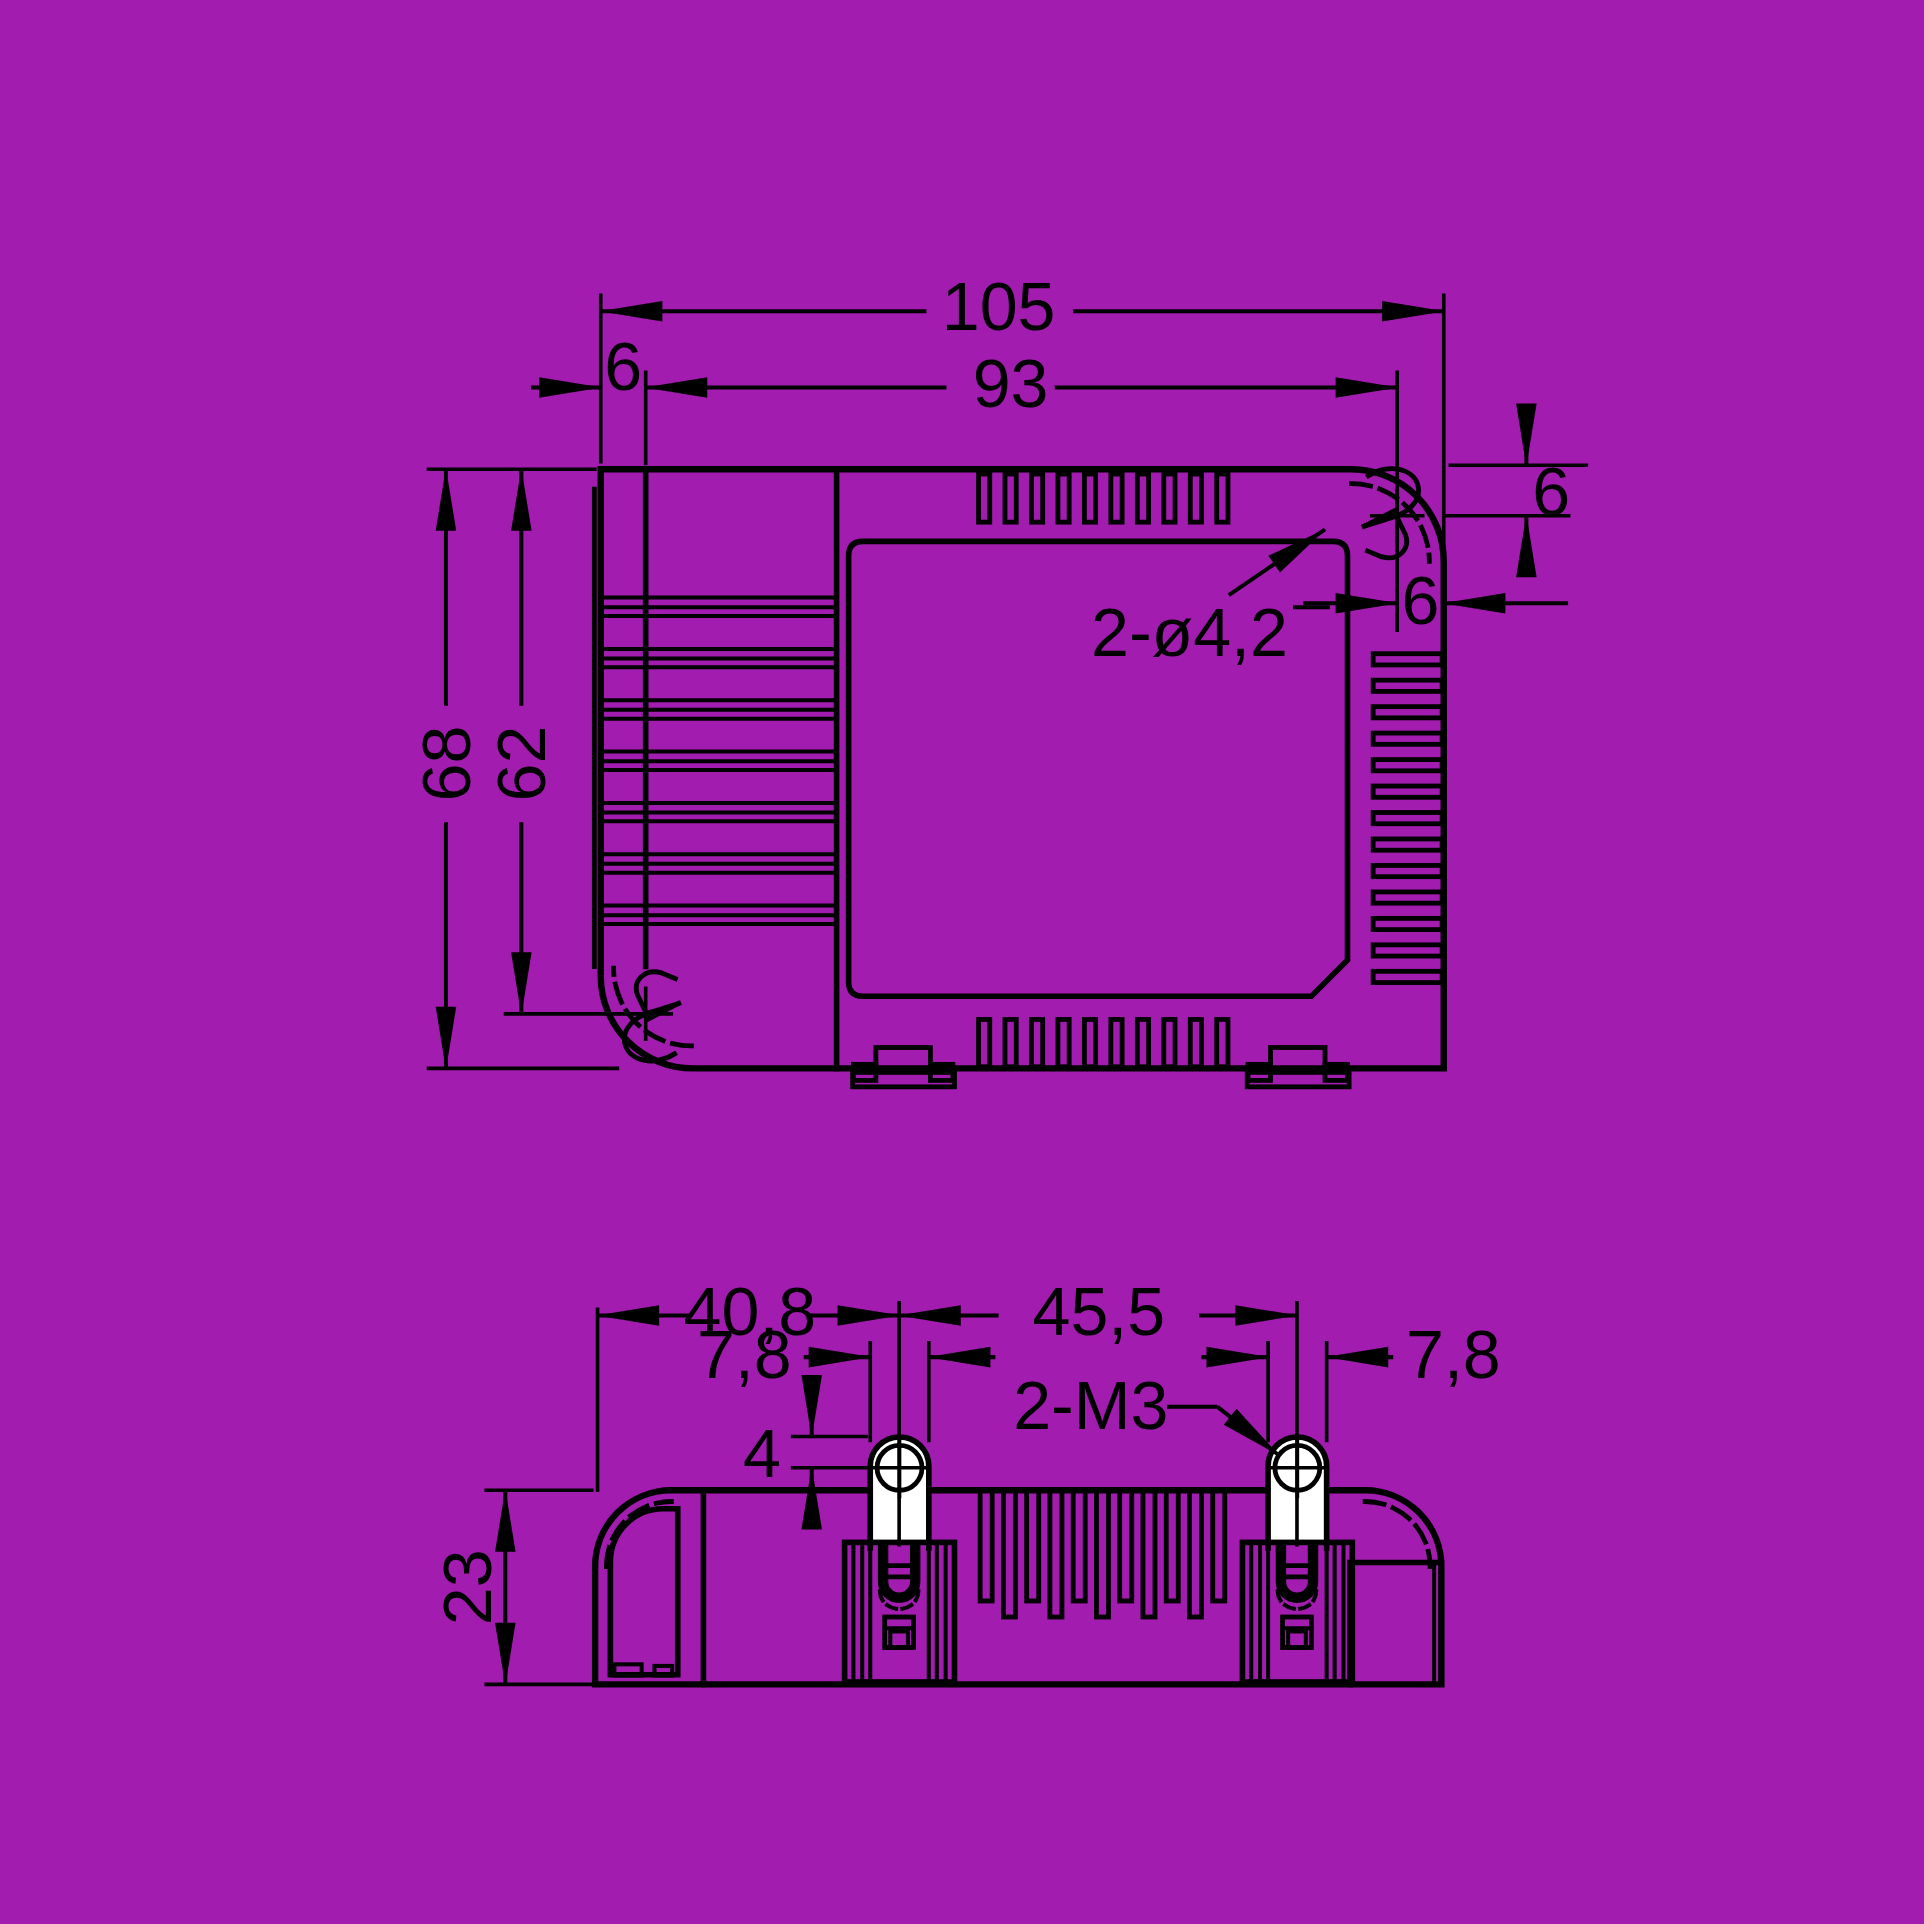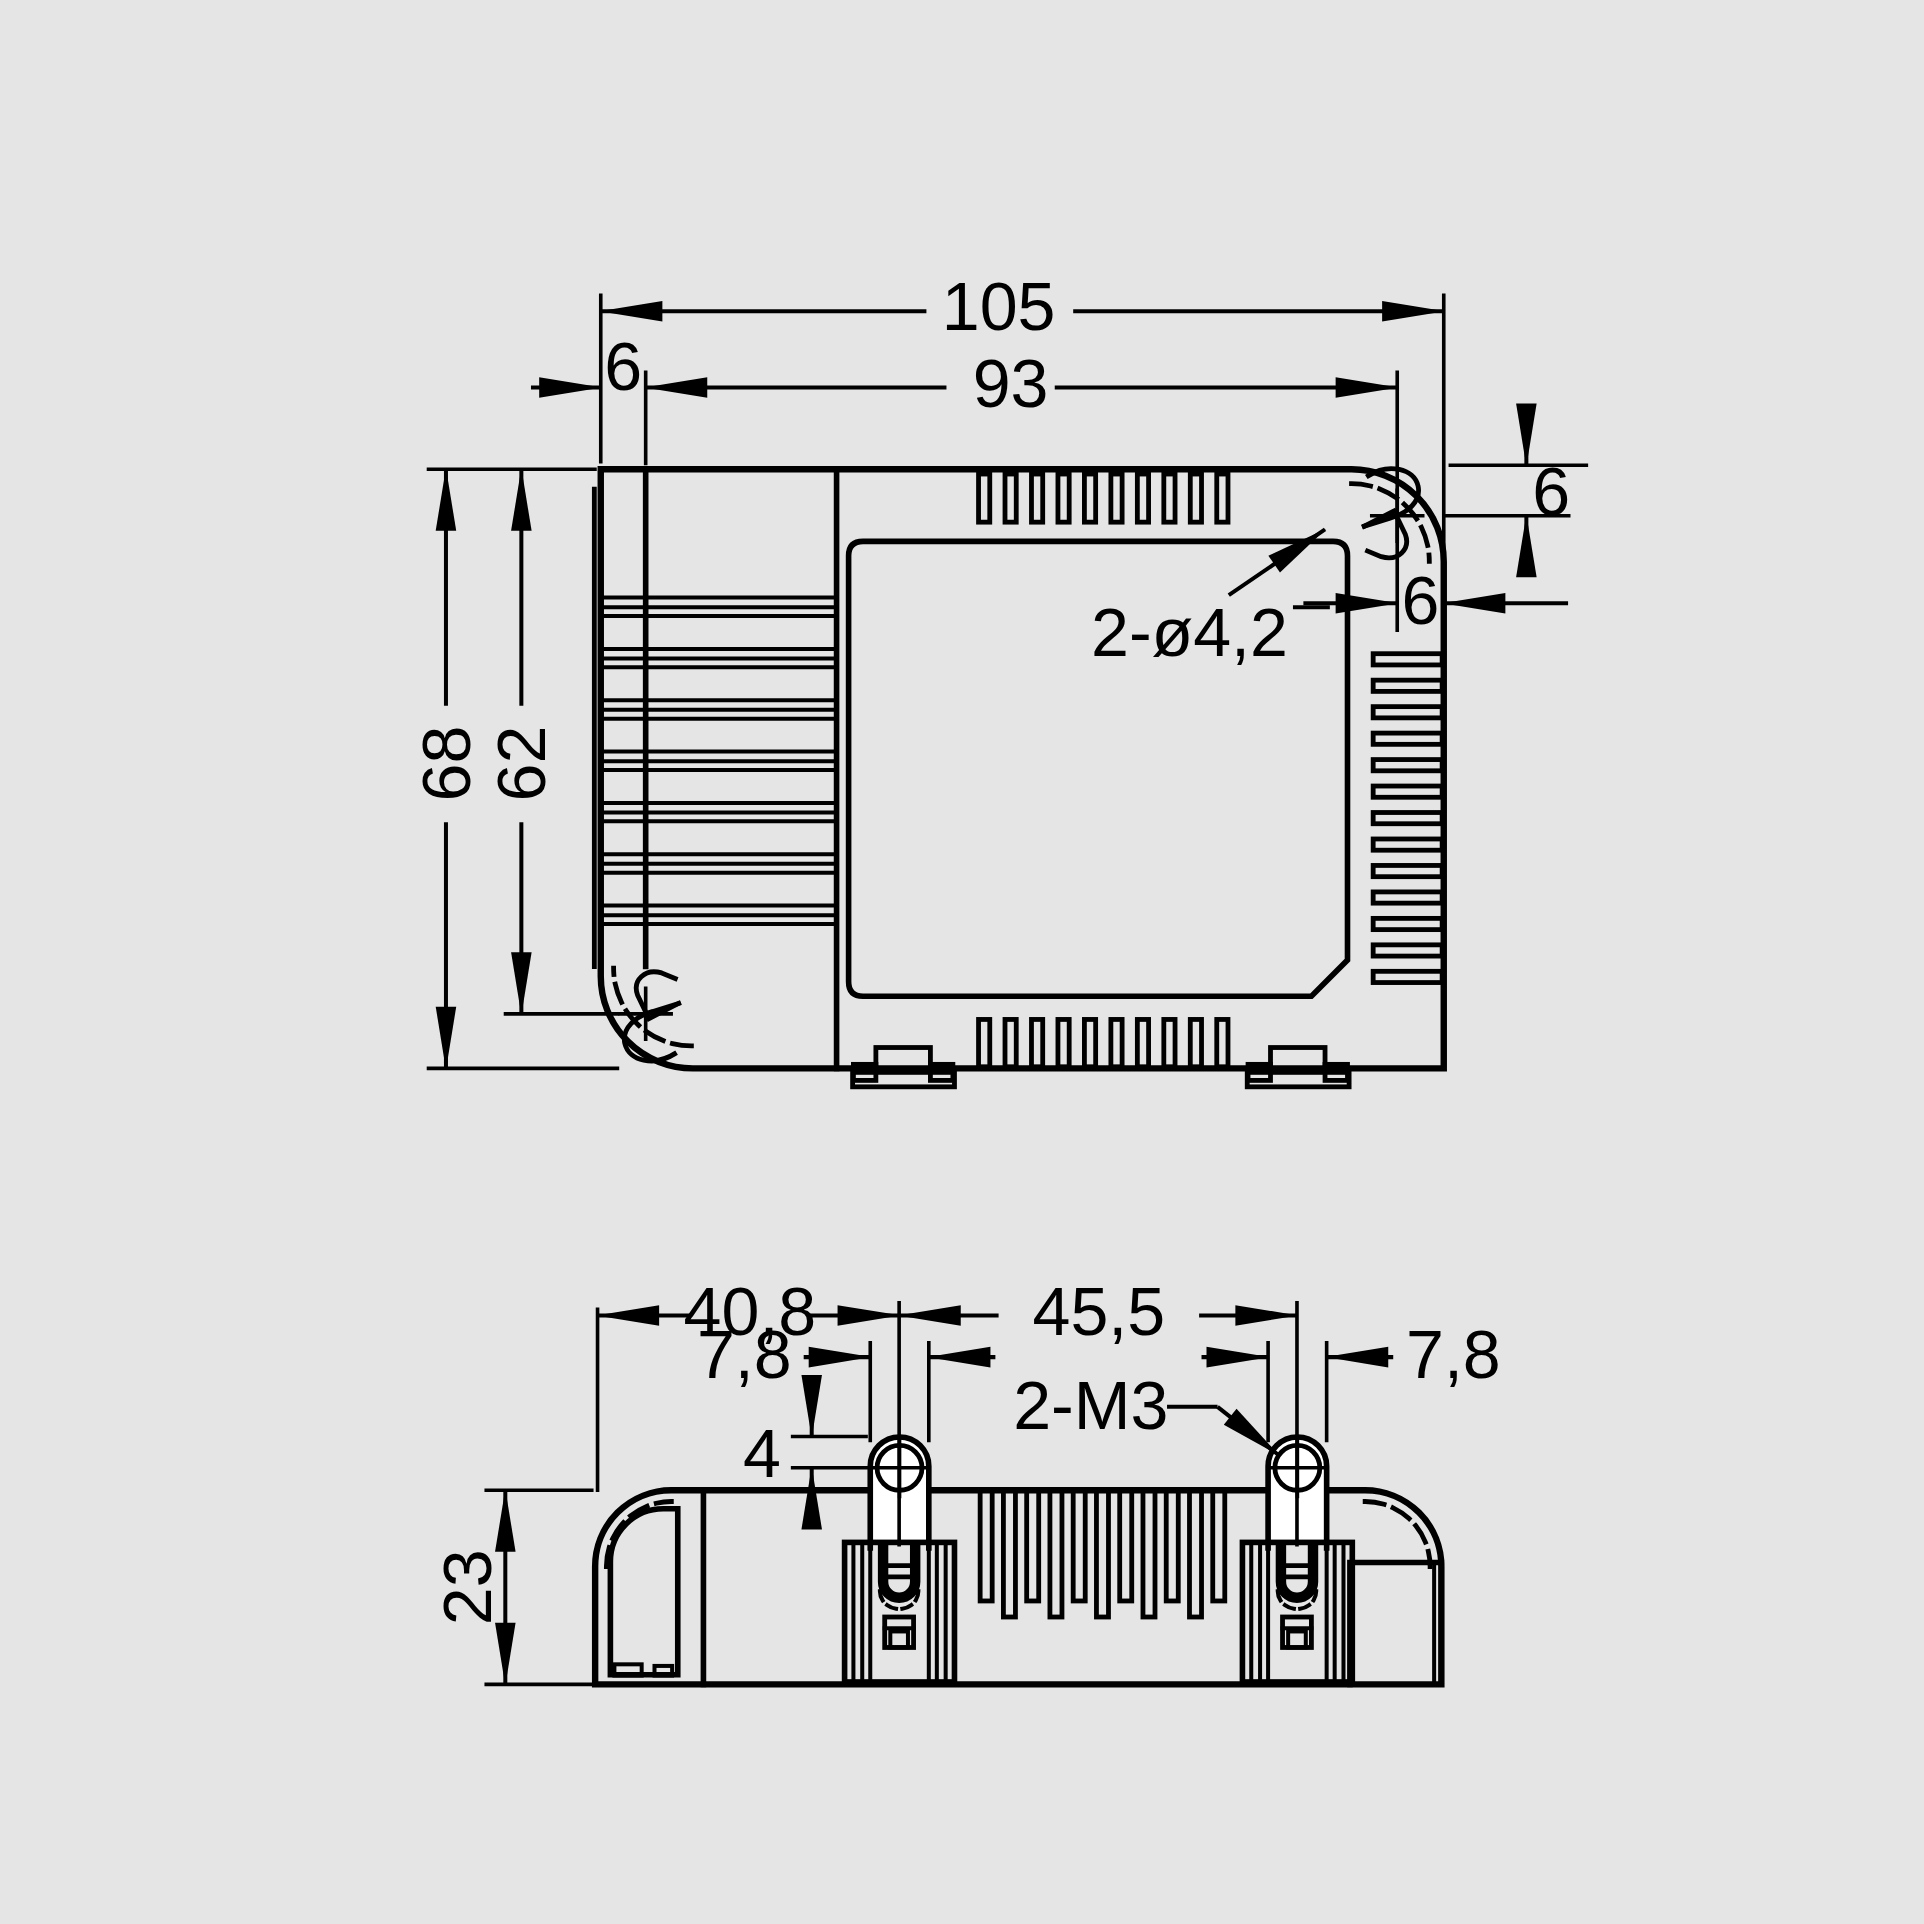--- a/index.html
+++ b/index.html
@@ -1,16 +1,16 @@
 <!DOCTYPE html>
 <html style="font-size:13px"><head>
 <meta charset="utf-8">
 <style>
   html,body{margin:0;padding:0;background:#ffffff;}
-  .stage{width:1925px;height:1925px;background:#e5e5e5;position:relative;font-family:"Liberation Sans",sans-serif;}
+  .stage{width:1925px;height:1925px;background:#a21caf;position:relative;font-family:"Liberation Sans",sans-serif;}
   svg{display:block;}
   .ol{stroke:#000;stroke-width:8;fill:none;stroke-linecap:square;}
   .l7{stroke:#000;stroke-width:7;fill:none;stroke-linecap:square;}
   .l6{stroke:#000;stroke-width:6;fill:none;stroke-linecap:square;}
   .l5{stroke:#000;stroke-width:5;fill:none;stroke-linecap:square;}
   .dim{stroke:#000;stroke-width:5;fill:none;stroke-linecap:butt;}
   .ext{stroke:#000;stroke-width:4.5;fill:none;stroke-linecap:butt;}
   .dash{stroke-dasharray:24 12;}
   .dash2{stroke-dasharray:12 8;}
   .boss{stroke:#000;stroke-width:13;fill:none;}

